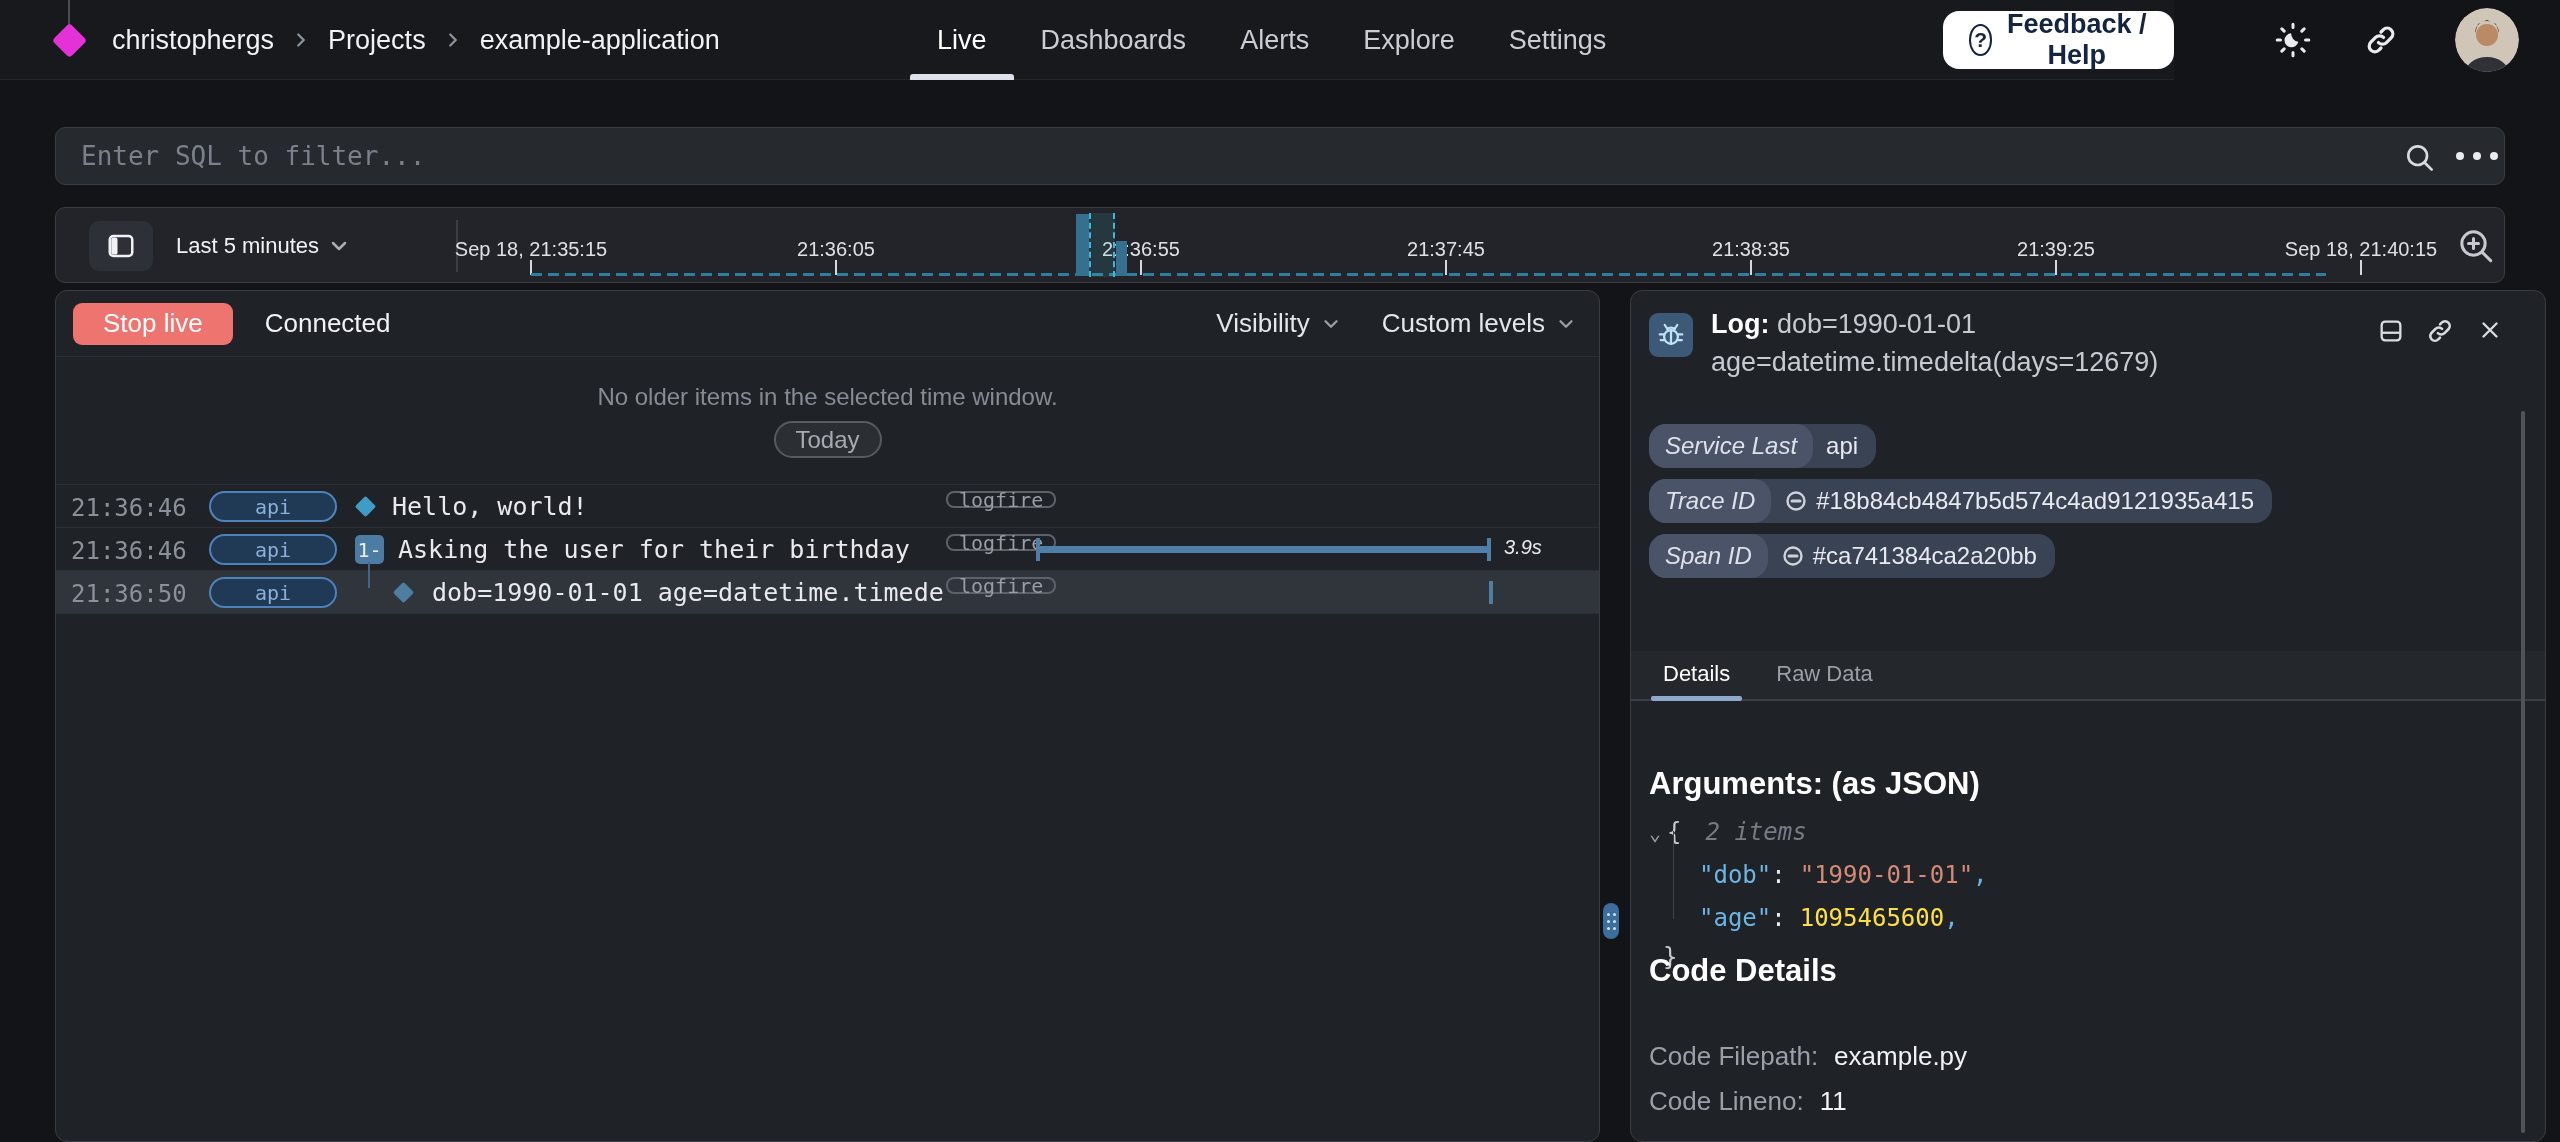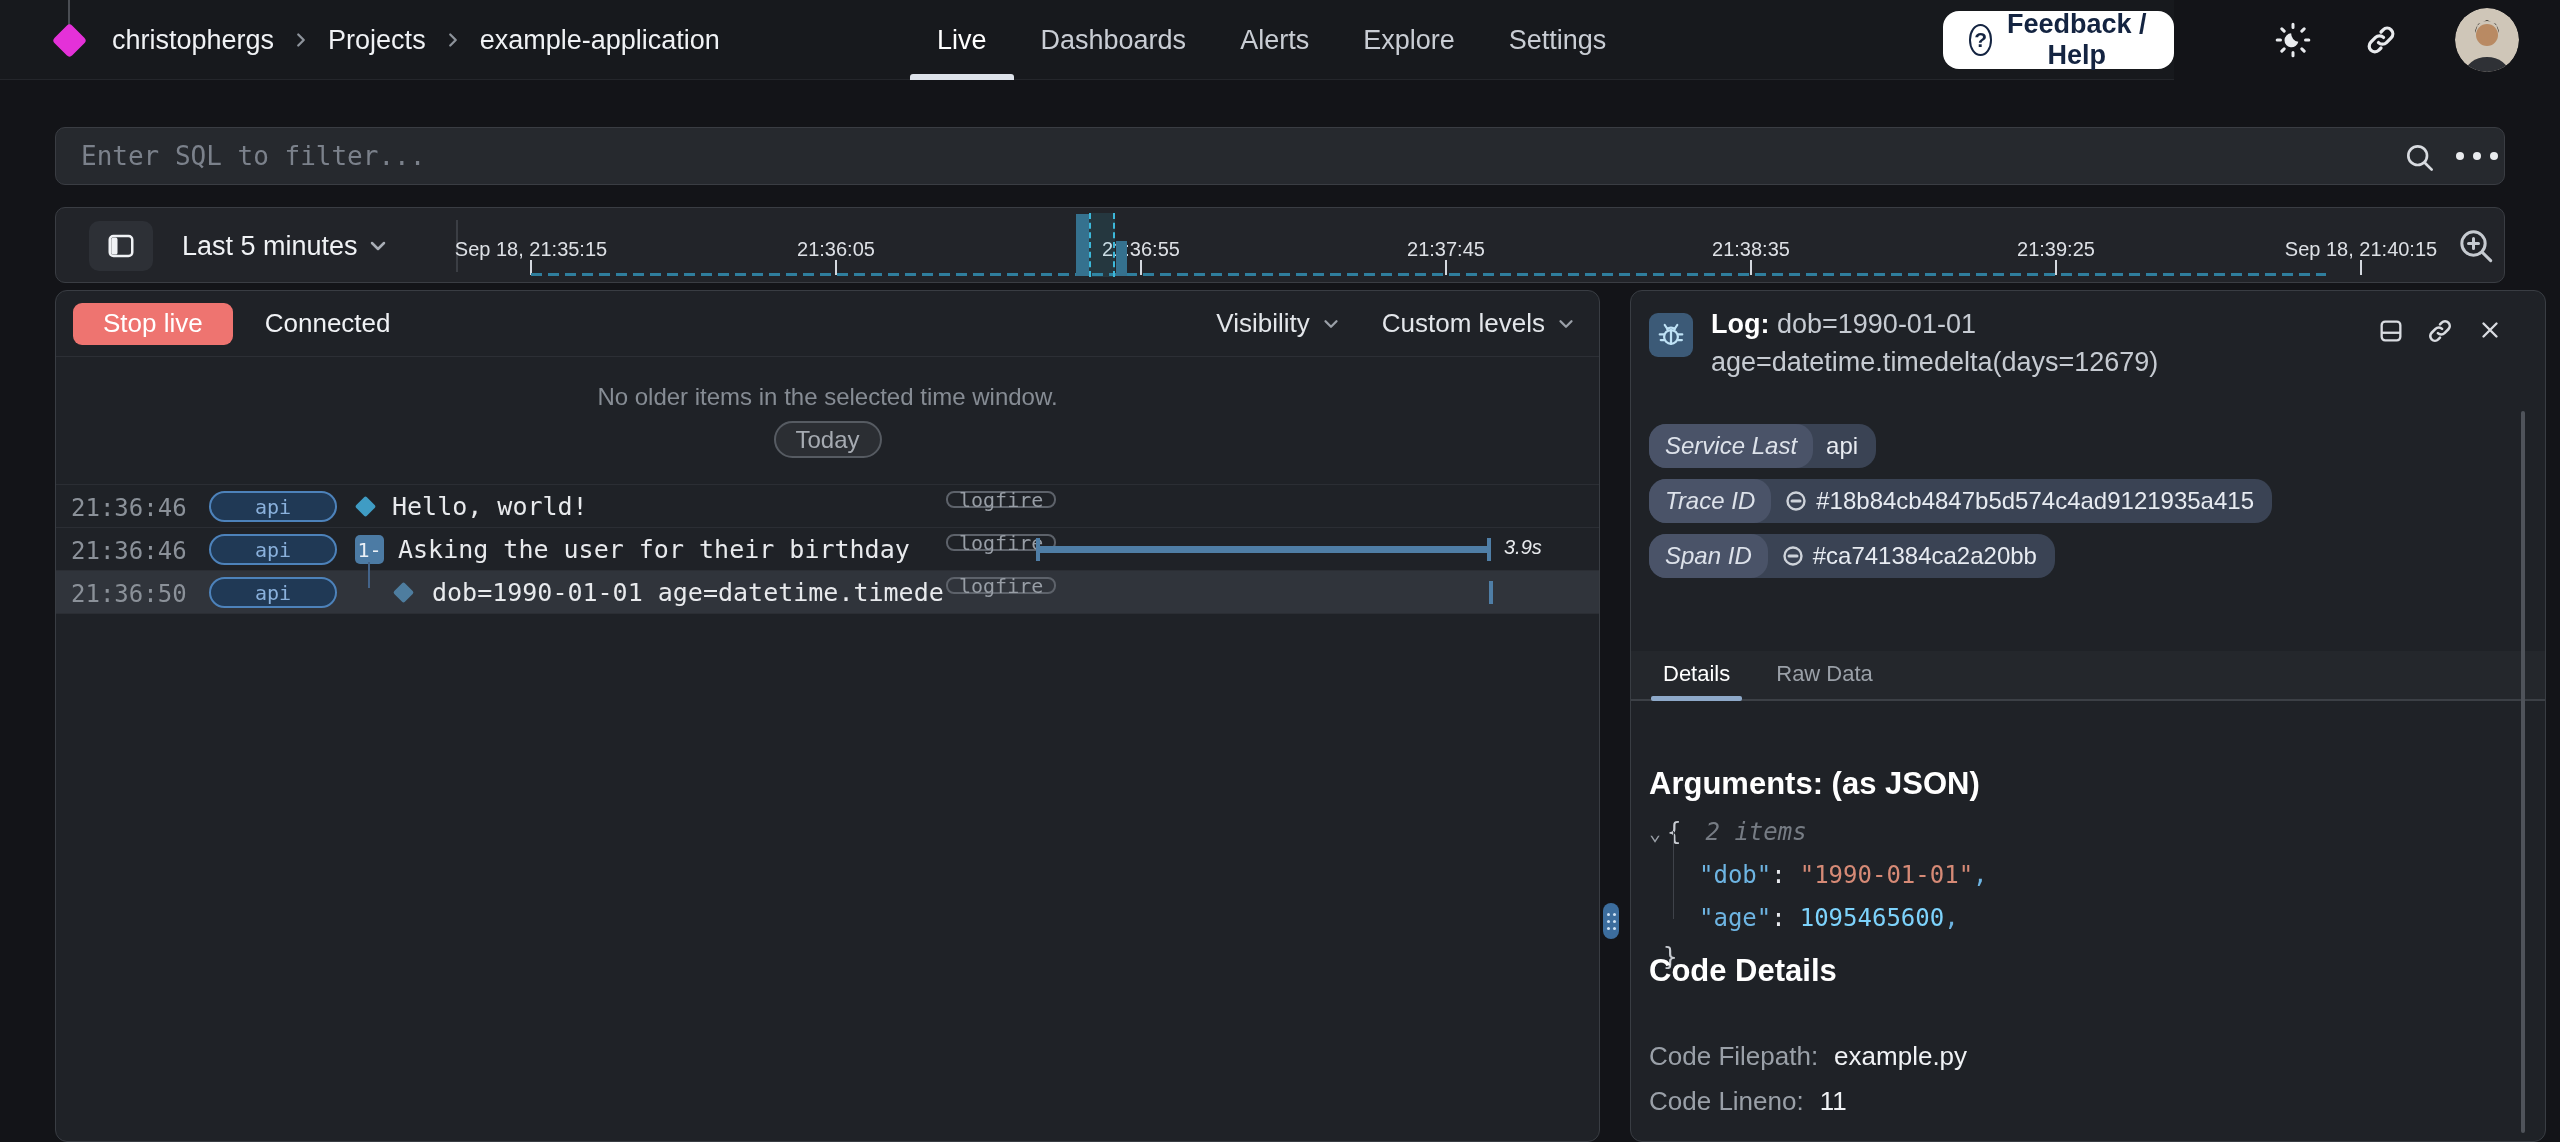--- a/index.html
+++ b/index.html
@@ -48,22 +48,22 @@
   .sql-search { left:2347px; top:13px; width:32px; height:32px; color:#d8dbe0; cursor:pointer; }
   .sql-more { left:2400px; top:24px; display:flex; gap:9px; cursor:pointer; }
   .sql-more i { width:8px; height:8px; border-radius:50%; background:#e9ebee; }
 
   
   .tl-bar { left:55px; top:207px; width:2450px; height:76px; background:#222429;
             border:1px solid #3a3d43; border-radius:10px; }
   .tl-toggle { left:33px; top:13px; width:64px; height:50px; background:#2d3036;
                border-radius:10px; display:flex; align-items:center; justify-content:center;
                color:#f0f2f5; cursor:pointer; }
-  .tl-range { left:126px; top:0; height:76px; display:flex; align-items:center; gap:8px;
-              font-size:27px; color:#f0f2f5; cursor:pointer; }
+  .tl-range { left:120px; top:0; height:76px; display:flex; align-items:center; gap:8px;
+              font-size:22px; color:#f0f2f5; cursor:pointer; }
   .tl-range svg { color:#a9aeb6; }
   .tl-divider { left:400px; top:12px; width:2px; height:52px; background:#3b3e44; }
   .tl-track { left:0; top:0; width:2450px; height:76px; cursor:crosshair; }
   .tick-label { top:30px; transform:translateX(-50%); font-size:20px; color:#dde0e5; white-space:nowrap; }
   .tick-mark { top:52px; width:2px; height:15px; background:#d4d8de; }
   .tl-dash { left:475px; top:65px; width:1795px; height:3px;
              background:repeating-linear-gradient(90deg,#2f7e9d 0 11px,transparent 11px 17px); }
   .spike-tall { left:1020px; top:6px; width:13px; height:62px; background:#35718e; }
   .spike-sel { left:1033px; top:5px; width:26px; height:64px; background:rgba(60,184,218,0.13);
                border-left:2px dashed #3cb8da; border-right:2px dashed #3cb8da; }
@@ -153,21 +153,21 @@
             height:5px; background:#8ea9c9; border-radius:2px; }
 
   .args-heading, .code-heading { left:18px; font-size:31px; font-weight:700; color:#ffffff; }
   .json-line { left:18px; font-family:"DejaVu Sans Mono",monospace; font-size:24px; }
   .j-caret { color:#9aa0a8; cursor:pointer; margin-right:6px; font-size:20px; }
   .j-brace { color:#c8ccd2; }
   .j-items { color:#767c84; font-style:italic; margin-left:24px; }
   .j-key { color:#6db4e2; margin-left:50px; }
   .j-colon { color:#e8eaee; margin-right:14px; }
   .j-string { color:#d68a76; }
-  .j-number { color:#7dd3fc; }
+  .j-number { color:#fde047; }
   .j-comma { color:#6db4e2; }
   .json-guide { left:42px; top:540px; width:1px; height:88px; background:#3f434a; }
   .code-line { left:18px; font-size:26px; color:#9aa0a8; }
   .code-line b { color:#f0f2f5; font-weight:400; margin-left:16px; }
   .dp-scrollbar { left:890px; top:120px; width:4px; height:722px; background:#4f535a;
                   border-radius:2px; cursor:pointer; }
 </style>
 </head>
 <body>
 

